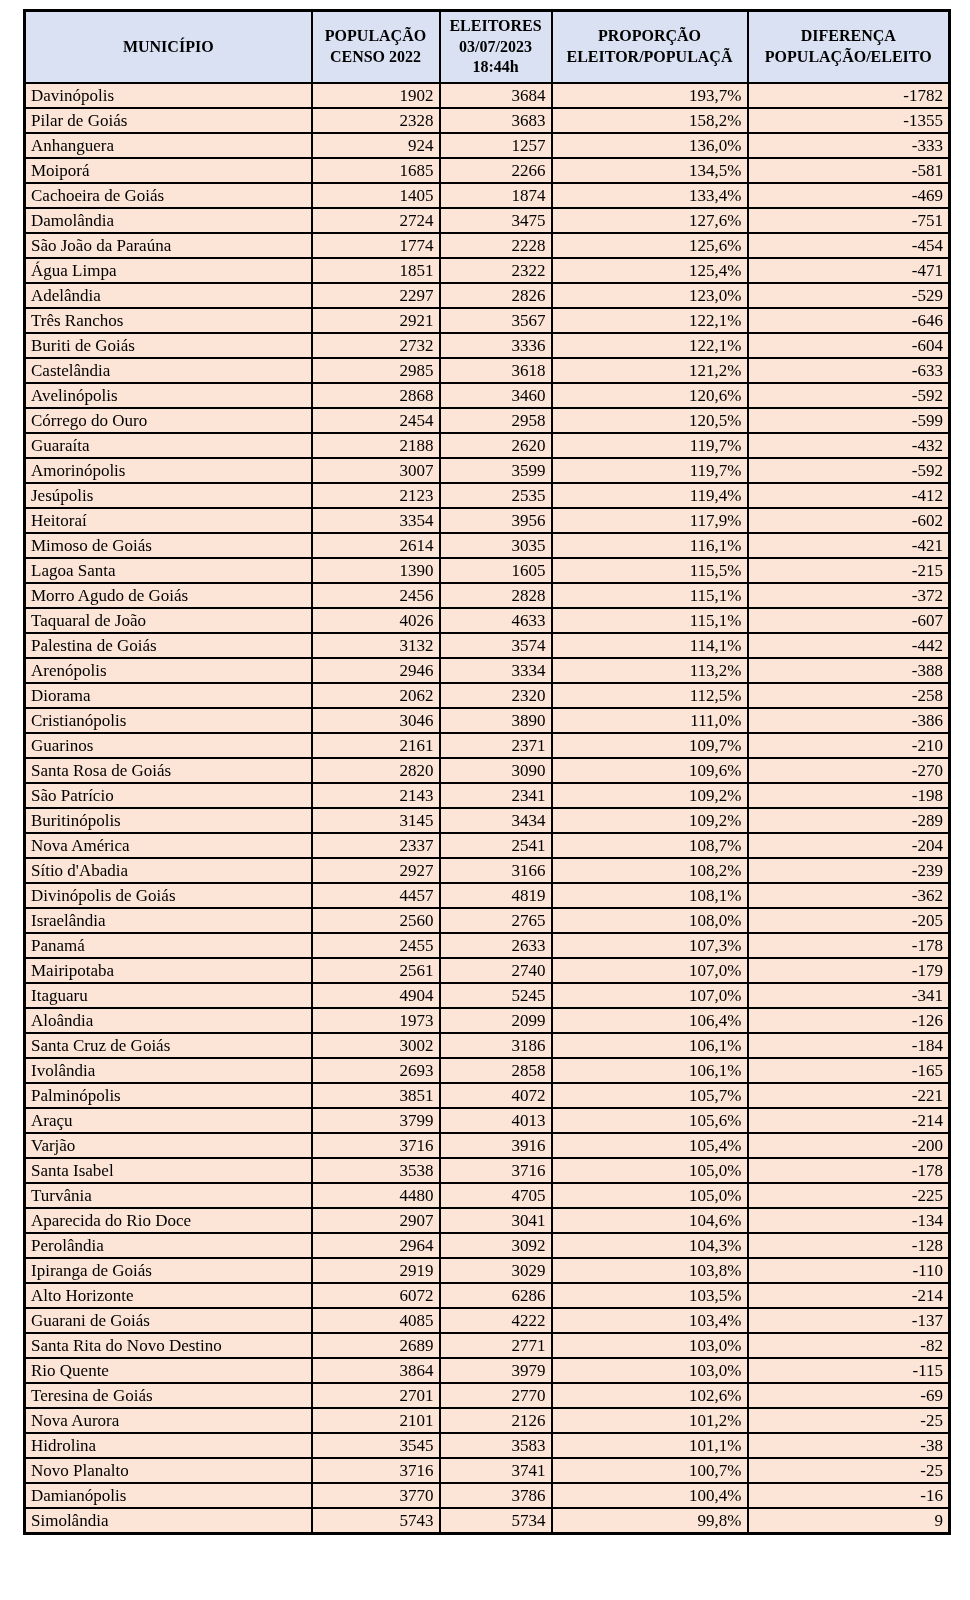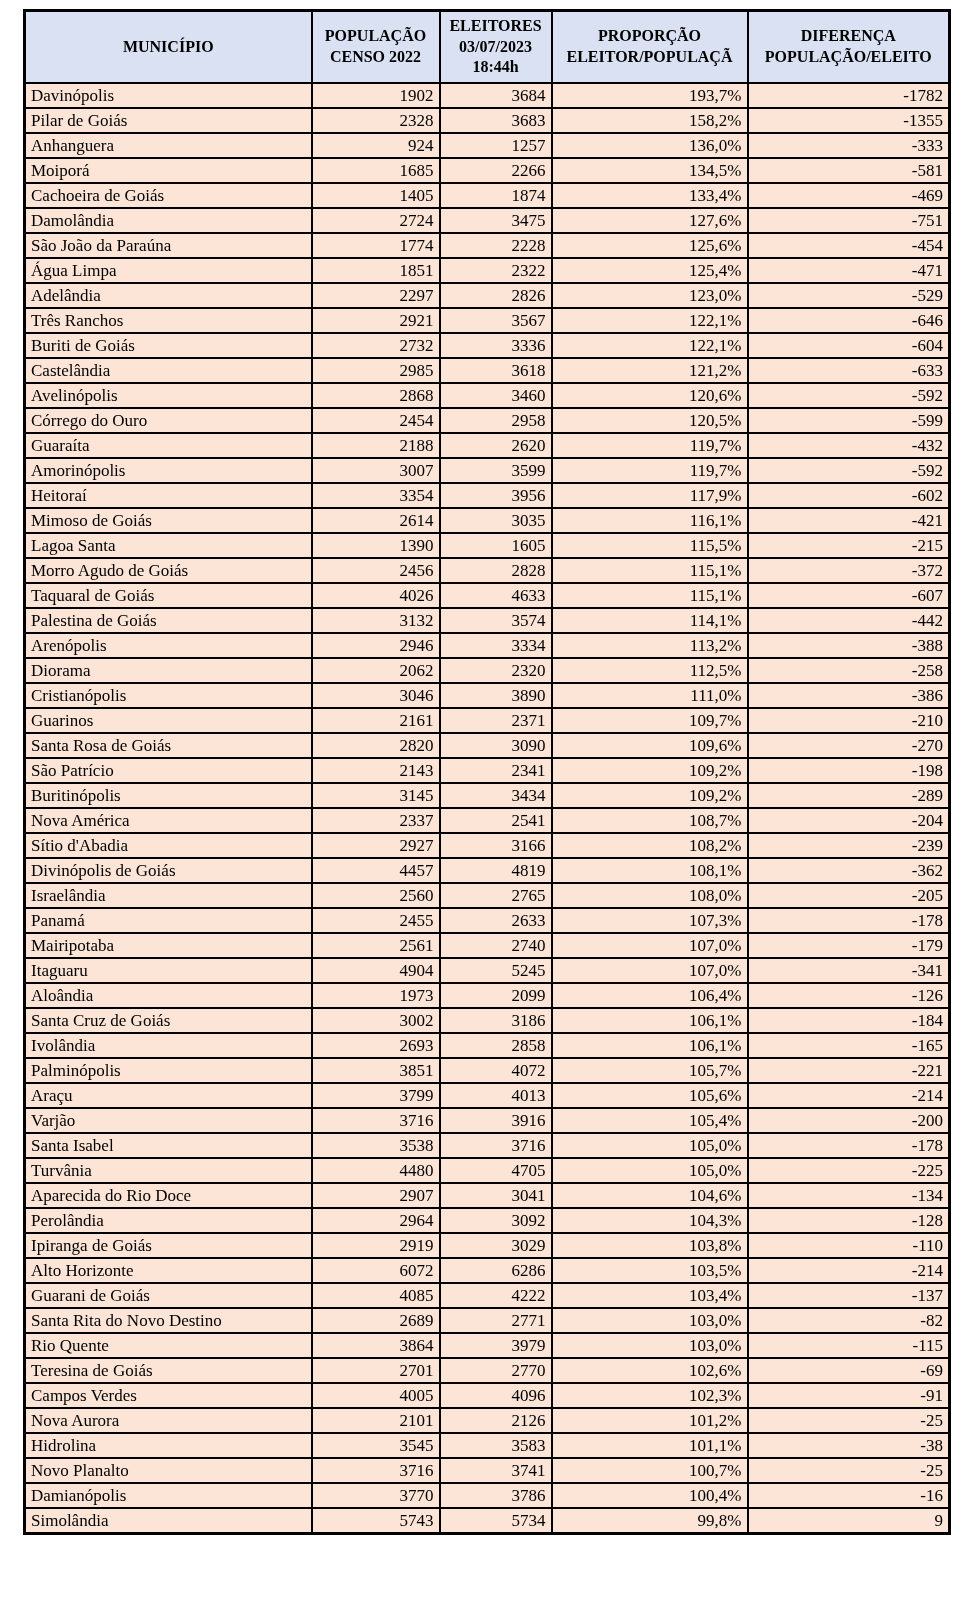--- a/index.html
+++ b/index.html
@@ -185,20 +185,27 @@
           <td class="c-num">-432</td>
         </tr>
         <tr>
           <td class="c-name">Amorinópolis</td>
           <td class="c-num">3007</td>
           <td class="c-num">3599</td>
           <td class="c-num">119,7%</td>
           <td class="c-num">-592</td>
         </tr>
         <tr>
+          <td class="c-name">Jesúpolis</td>
+          <td class="c-num">2123</td>
+          <td class="c-num">2535</td>
+          <td class="c-num">119,4%</td>
+          <td class="c-num">-412</td>
+        </tr>
+        <tr>
           <td class="c-name">Heitoraí</td>
           <td class="c-num">3354</td>
           <td class="c-num">3956</td>
           <td class="c-num">117,9%</td>
           <td class="c-num">-602</td>
         </tr>
         <tr>
           <td class="c-name">Mimoso de Goiás</td>
           <td class="c-num">2614</td>
           <td class="c-num">3035</td>
@@ -213,21 +220,21 @@
           <td class="c-num">-215</td>
         </tr>
         <tr>
           <td class="c-name">Morro Agudo de Goiás</td>
           <td class="c-num">2456</td>
           <td class="c-num">2828</td>
           <td class="c-num">115,1%</td>
           <td class="c-num">-372</td>
         </tr>
         <tr>
-          <td class="c-name">Taquaral de Goiás</td>
+          <td class="c-name">Taquaral de João</td>
           <td class="c-num">4026</td>
           <td class="c-num">4633</td>
           <td class="c-num">115,1%</td>
           <td class="c-num">-607</td>
         </tr>
         <tr>
           <td class="c-name">Palestina de Goiás</td>
           <td class="c-num">3132</td>
           <td class="c-num">3574</td>
           <td class="c-num">114,1%</td>
@@ -437,27 +444,20 @@
           <td class="c-num">-115</td>
         </tr>
         <tr>
           <td class="c-name">Teresina de Goiás</td>
           <td class="c-num">2701</td>
           <td class="c-num">2770</td>
           <td class="c-num">102,6%</td>
           <td class="c-num">-69</td>
         </tr>
         <tr>
-          <td class="c-name">Campos Verdes</td>
-          <td class="c-num">4005</td>
-          <td class="c-num">4096</td>
-          <td class="c-num">102,3%</td>
-          <td class="c-num">-91</td>
-        </tr>
-        <tr>
           <td class="c-name">Nova Aurora</td>
           <td class="c-num">2101</td>
           <td class="c-num">2126</td>
           <td class="c-num">101,2%</td>
           <td class="c-num">-25</td>
         </tr>
         <tr>
           <td class="c-name">Hidrolina</td>
           <td class="c-num">3545</td>
           <td class="c-num">3583</td>

